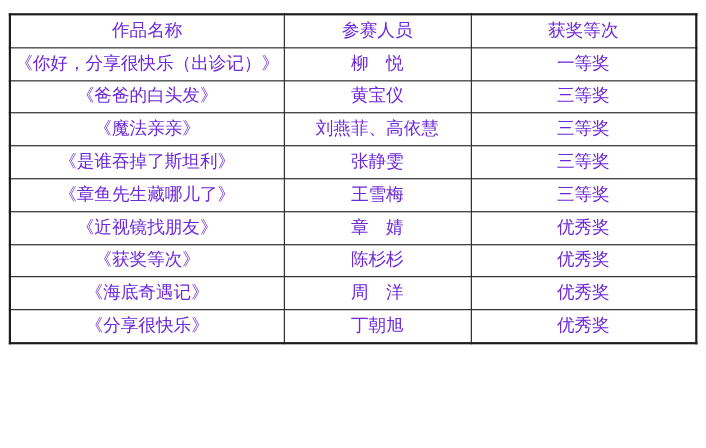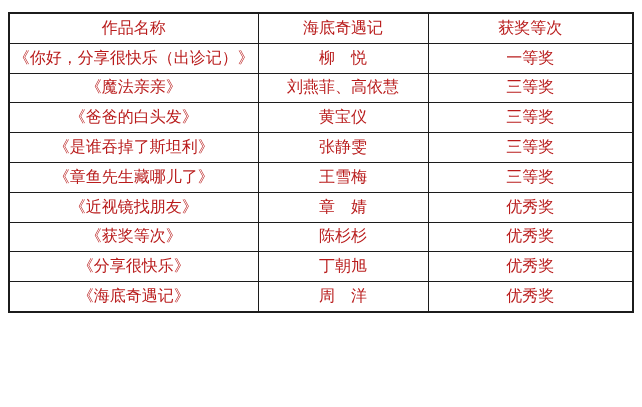--- a/index.html
+++ b/index.html
@@ -23,21 +23,21 @@
   .doc-table col.c-work { width: 249px; }
   .doc-table col.c-participants { width: 170px; }
   .doc-table col.c-award { width: 205px; }
   .doc-table th,
   .doc-table td {
     border: 1px solid #1c1c1c;
     height: 28.8px;
     text-align: center;
     vertical-align: middle;
     font-size: 16px;
-    color: #b91c1c;
+    color: #6d28d9;
     font-weight: normal;
     padding: 0 2px;
     white-space: nowrap;
     overflow: hidden;
   }
   .doc-table {
     border: 2px solid #1c1c1c;
   }
 </style>
 </head>
@@ -45,42 +45,42 @@
 
 <table class="doc-table">
   <colgroup>
     <col class="c-work">
     <col class="c-participants">
     <col class="c-award">
   </colgroup>
   <thead>
     <tr>
       <th>作品名称</th>
-      <th>海底奇遇记</th>
+      <th>参赛人员</th>
       <th>获奖等次</th>
     </tr>
   </thead>
   <tbody>
   <tr>
     <td>《你好，分享很快乐（出诊记）》</td>
     <td>柳　悦</td>
     <td>一等奖</td>
   </tr>
 
 
 
   <tr>
-    <td>《魔法亲亲》</td>
-    <td>刘燕菲、高依慧</td>
+    <td>《爸爸的白头发》</td>
+    <td>黄宝仪</td>
     <td>三等奖</td>
   </tr>
 
   <tr>
-    <td>《爸爸的白头发》</td>
-    <td>黄宝仪</td>
+    <td>《魔法亲亲》</td>
+    <td>刘燕菲、高依慧</td>
     <td>三等奖</td>
   </tr>
 
   <tr>
     <td>《是谁吞掉了斯坦利》</td>
     <td>张静雯</td>
     <td>三等奖</td>
   </tr>
 
   <tr>
@@ -95,25 +95,25 @@
     <td>优秀奖</td>
   </tr>
 
   <tr>
     <td>《获奖等次》</td>
     <td>陈杉杉</td>
     <td>优秀奖</td>
   </tr>
 
   <tr>
-    <td>《分享很快乐》</td>
-    <td>丁朝旭</td>
+    <td>《海底奇遇记》</td>
+    <td>周　洋</td>
     <td>优秀奖</td>
   </tr>
 
   <tr>
-    <td>《海底奇遇记》</td>
-    <td>周　洋</td>
+    <td>《分享很快乐》</td>
+    <td>丁朝旭</td>
     <td>优秀奖</td>
   </tr>
 
 </tbody>
 </table>
 
 </body></html>

